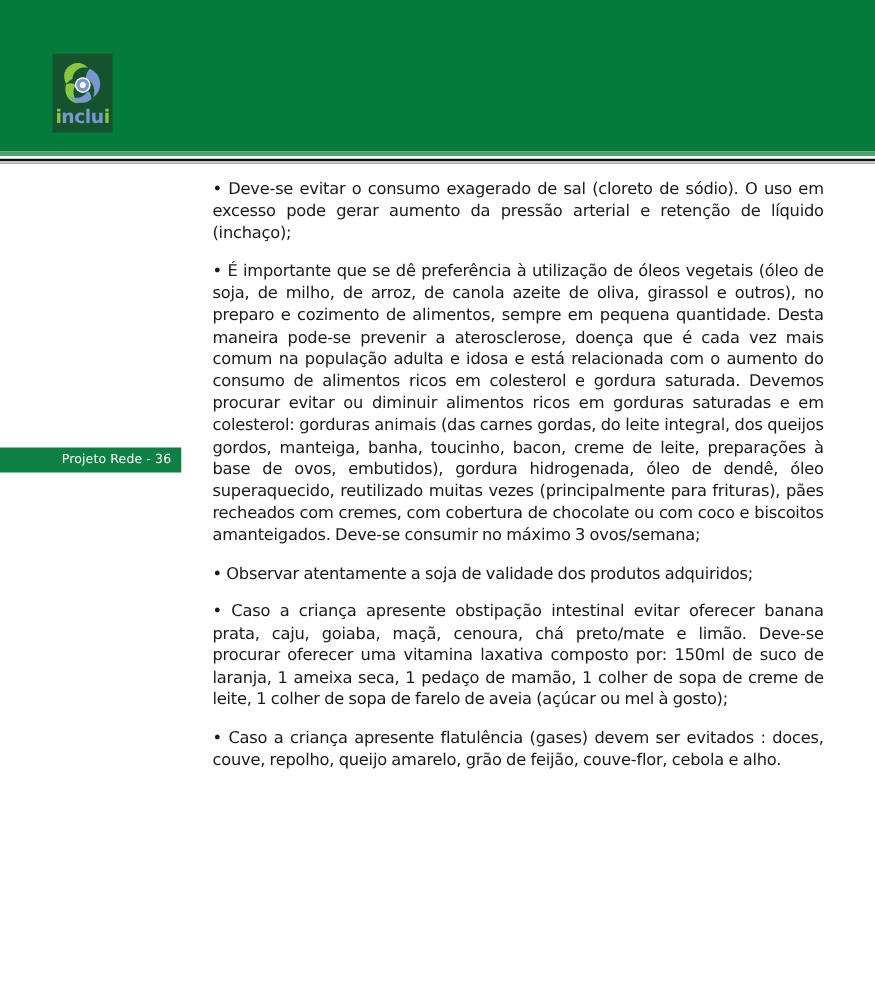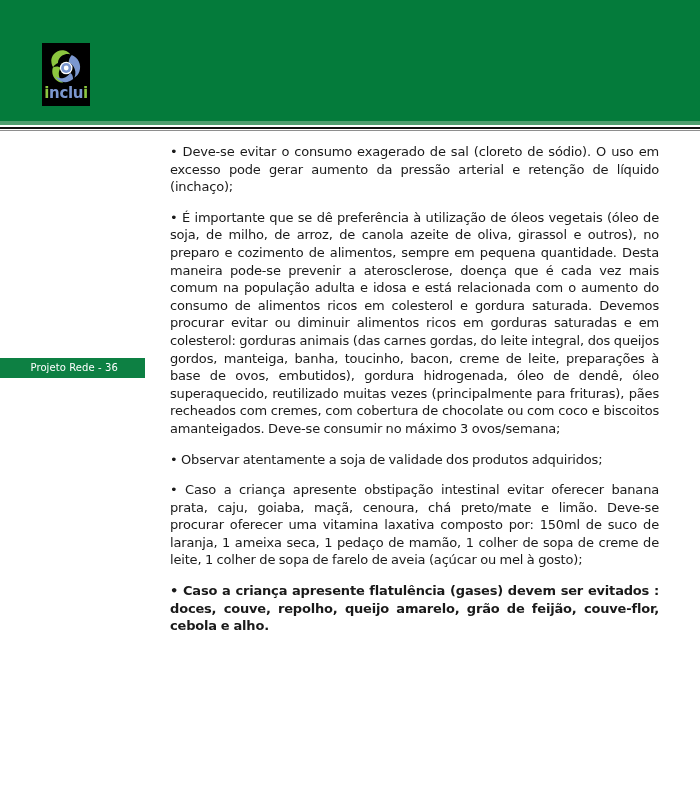--- a/index.html
+++ b/index.html
@@ -64,21 +64,21 @@
     background: #8e8e8e;
   }
 
   
   .logo-box {
     position: absolute;
     left: 42px;
     top: 43px;
     width: 48px;
     height: 63px;
-    background: #000000;
+    background: #14532d;
     box-sizing: border-box;
   }
   .logo-mark {
     position: absolute;
     left: 4px;
     top: 3px;
     width: 40px;
     height: 40px;
   }
   .logo-word {
@@ -105,21 +105,21 @@
   .side-tab {
     position: absolute;
     left: 0;
     top: 358px;
     width: 145px;
     height: 20px;
     background: #0d8043;
   }
   .side-tab-text {
     position: absolute;
-    right: 27px;
+    right: 8px;
     top: 3px;
     color: #ffffff;
     font-family: "DejaVu Sans", sans-serif;
     font-size: 10px;
     line-height: 14px;
     letter-spacing: 0.1px;
     white-space: nowrap;
   }
 
   
@@ -133,21 +133,21 @@
     color: #1a1a1a;
     font-family: "DejaVu Sans", sans-serif;
     font-size: 13px;
     line-height: 17.6px;
     text-align: justify;
     margin: 0 0 13px 0;
     hyphens: manual;
     word-spacing: -0.4px;
     letter-spacing: -0.18px;
   }
-  .para:last-child { margin-bottom: 16px; font-weight: bold; }
+  .para:last-child { margin-bottom: 16px; }
 </style>
 </head>
 <body>
 
 <div class="page">
 
   <div class="header-band"></div>
   <div class="header-band-light"></div>
   <div class="header-rule-gap"></div>
   <div class="header-rule"></div>

